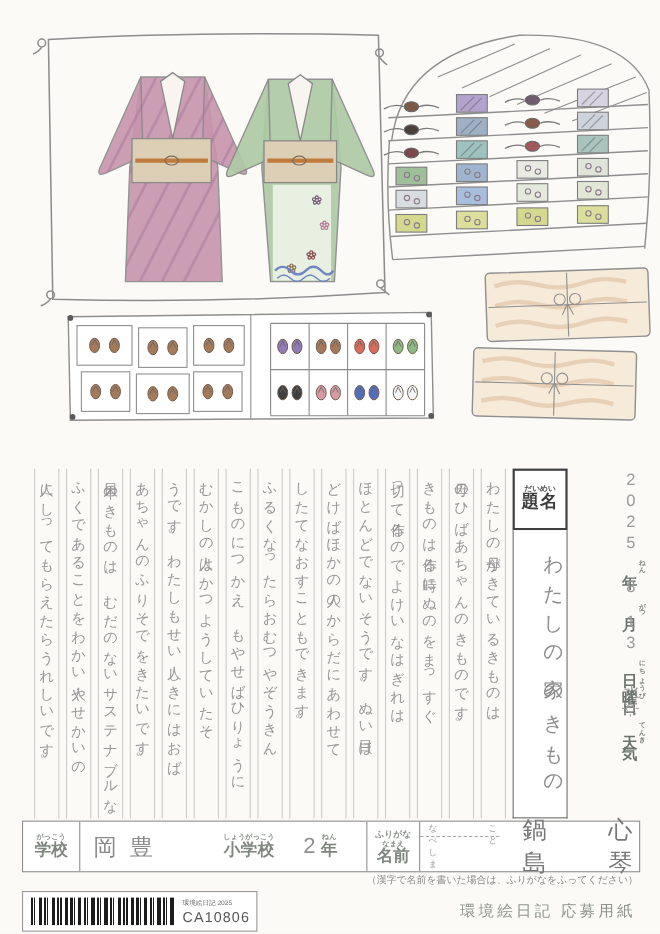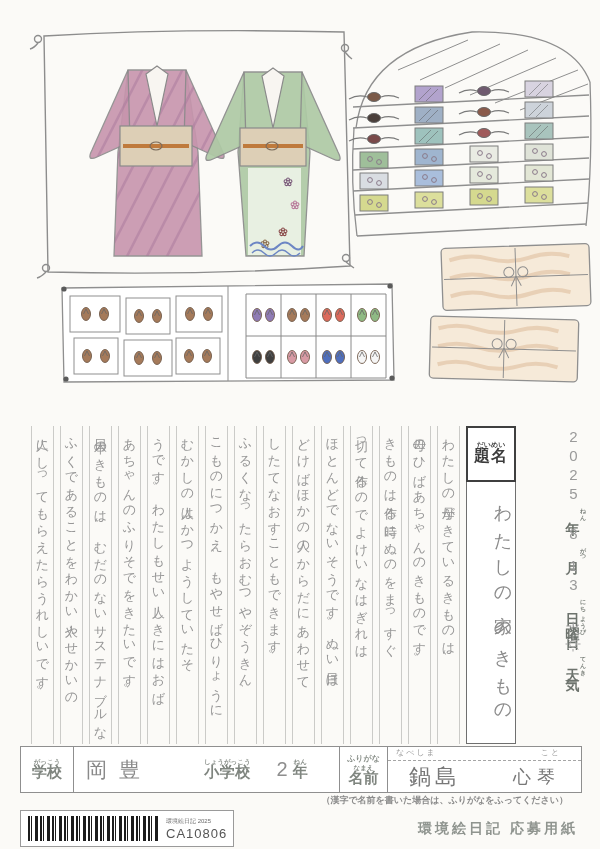--- a/index.html
+++ b/index.html
@@ -38,41 +38,41 @@
   .flabel{width:52px;justify-content:center;border-right:1.2px solid #8f8f8f;}
   .plab ruby,.plab{font-size:15px;font-weight:bold;color:#7f857f;}
   .plab rt{font-size:6.5px;letter-spacing:0;color:#8a908a;}
   .fmid{width:253px;border-right:1.2px solid #8f8f8f;padding-left:12px;}
   .schoolname{color:#8a8a8a;font-size:21px;letter-spacing:12px;width:118px;}
   .grade{color:#8e8e8e;font-size:20px;margin-left:26px;}
   .yearlab{margin-left:5px;}
   .fnamelabel{width:47px;flex-direction:column;justify-content:center;
         border-right:1.2px solid #8f8f8f;padding-top:2px;}
   .furilabel{font-size:8px;color:#8a908a;font-weight:bold;line-height:11px;text-align:right;}
-  .fnamearea{flex:1;flex-direction:column;align-items:stretch;}
+  .fnamearea{flex:1;flex-direction:row;align-items:stretch;}
   .furirow{height:13px;border-bottom:1px dashed #a5a5a5;display:flex;font-size:8px;
         color:#9a9a9a;letter-spacing:2px;}
   .furifam{margin-left:8px;}
-  .furigiv{margin-left:104px;}
+  .furigiv{margin-left:44px;}
   .namerow{flex:1;display:flex;align-items:center;}
   .namefam{color:#787878;font-size:22px;letter-spacing:4px;margin-left:21px;}
-  .namegiv{color:#787878;font-size:18px;letter-spacing:6px;margin-left:52px;}
-
-  .formnote{position:absolute;top:794px;right:32px;font-size:9px;color:#8a8a8a;font-weight:bold;}
+  .namegiv{color:#787878;font-size:22px;letter-spacing:6px;margin-left:52px;}
+
+  .formnote{position:absolute;top:794px;right:20px;font-size:9px;color:#8a8a8a;}
 
   
   .barcodebox{position:absolute;left:20px;top:810px;width:212px;height:35px;
         border:1.2px solid #9a9a9a;background:#fff;display:flex;align-items:center;}
   .barcode{width:132px;height:25px;margin-left:7px;
         background:repeating-linear-gradient(90deg,#1c1c1c 0 2px,#fff 2px 3px,
         #1c1c1c 3px 4px,#fff 4px 7px,#1c1c1c 7px 10px,#fff 10px 12px);}
   .bctext{margin-left:6px;display:flex;flex-direction:column;}
   .bcsmall{font-size:6px;color:#6a6a6a;}
   .bccode{font-size:13px;color:#555;letter-spacing:1px;}
-  .sheettitle{position:absolute;right:22px;top:820px;font-size:14px;font-weight:bold;
+  .sheettitle{position:absolute;right:22px;top:820px;font-size:14px;font-weight:normal;
         color:#8f948f;letter-spacing:3px;}
 
   ruby rt{text-align:center;}
 </style>
 </head>
 <body>
 
 <div class="page">
 
   

